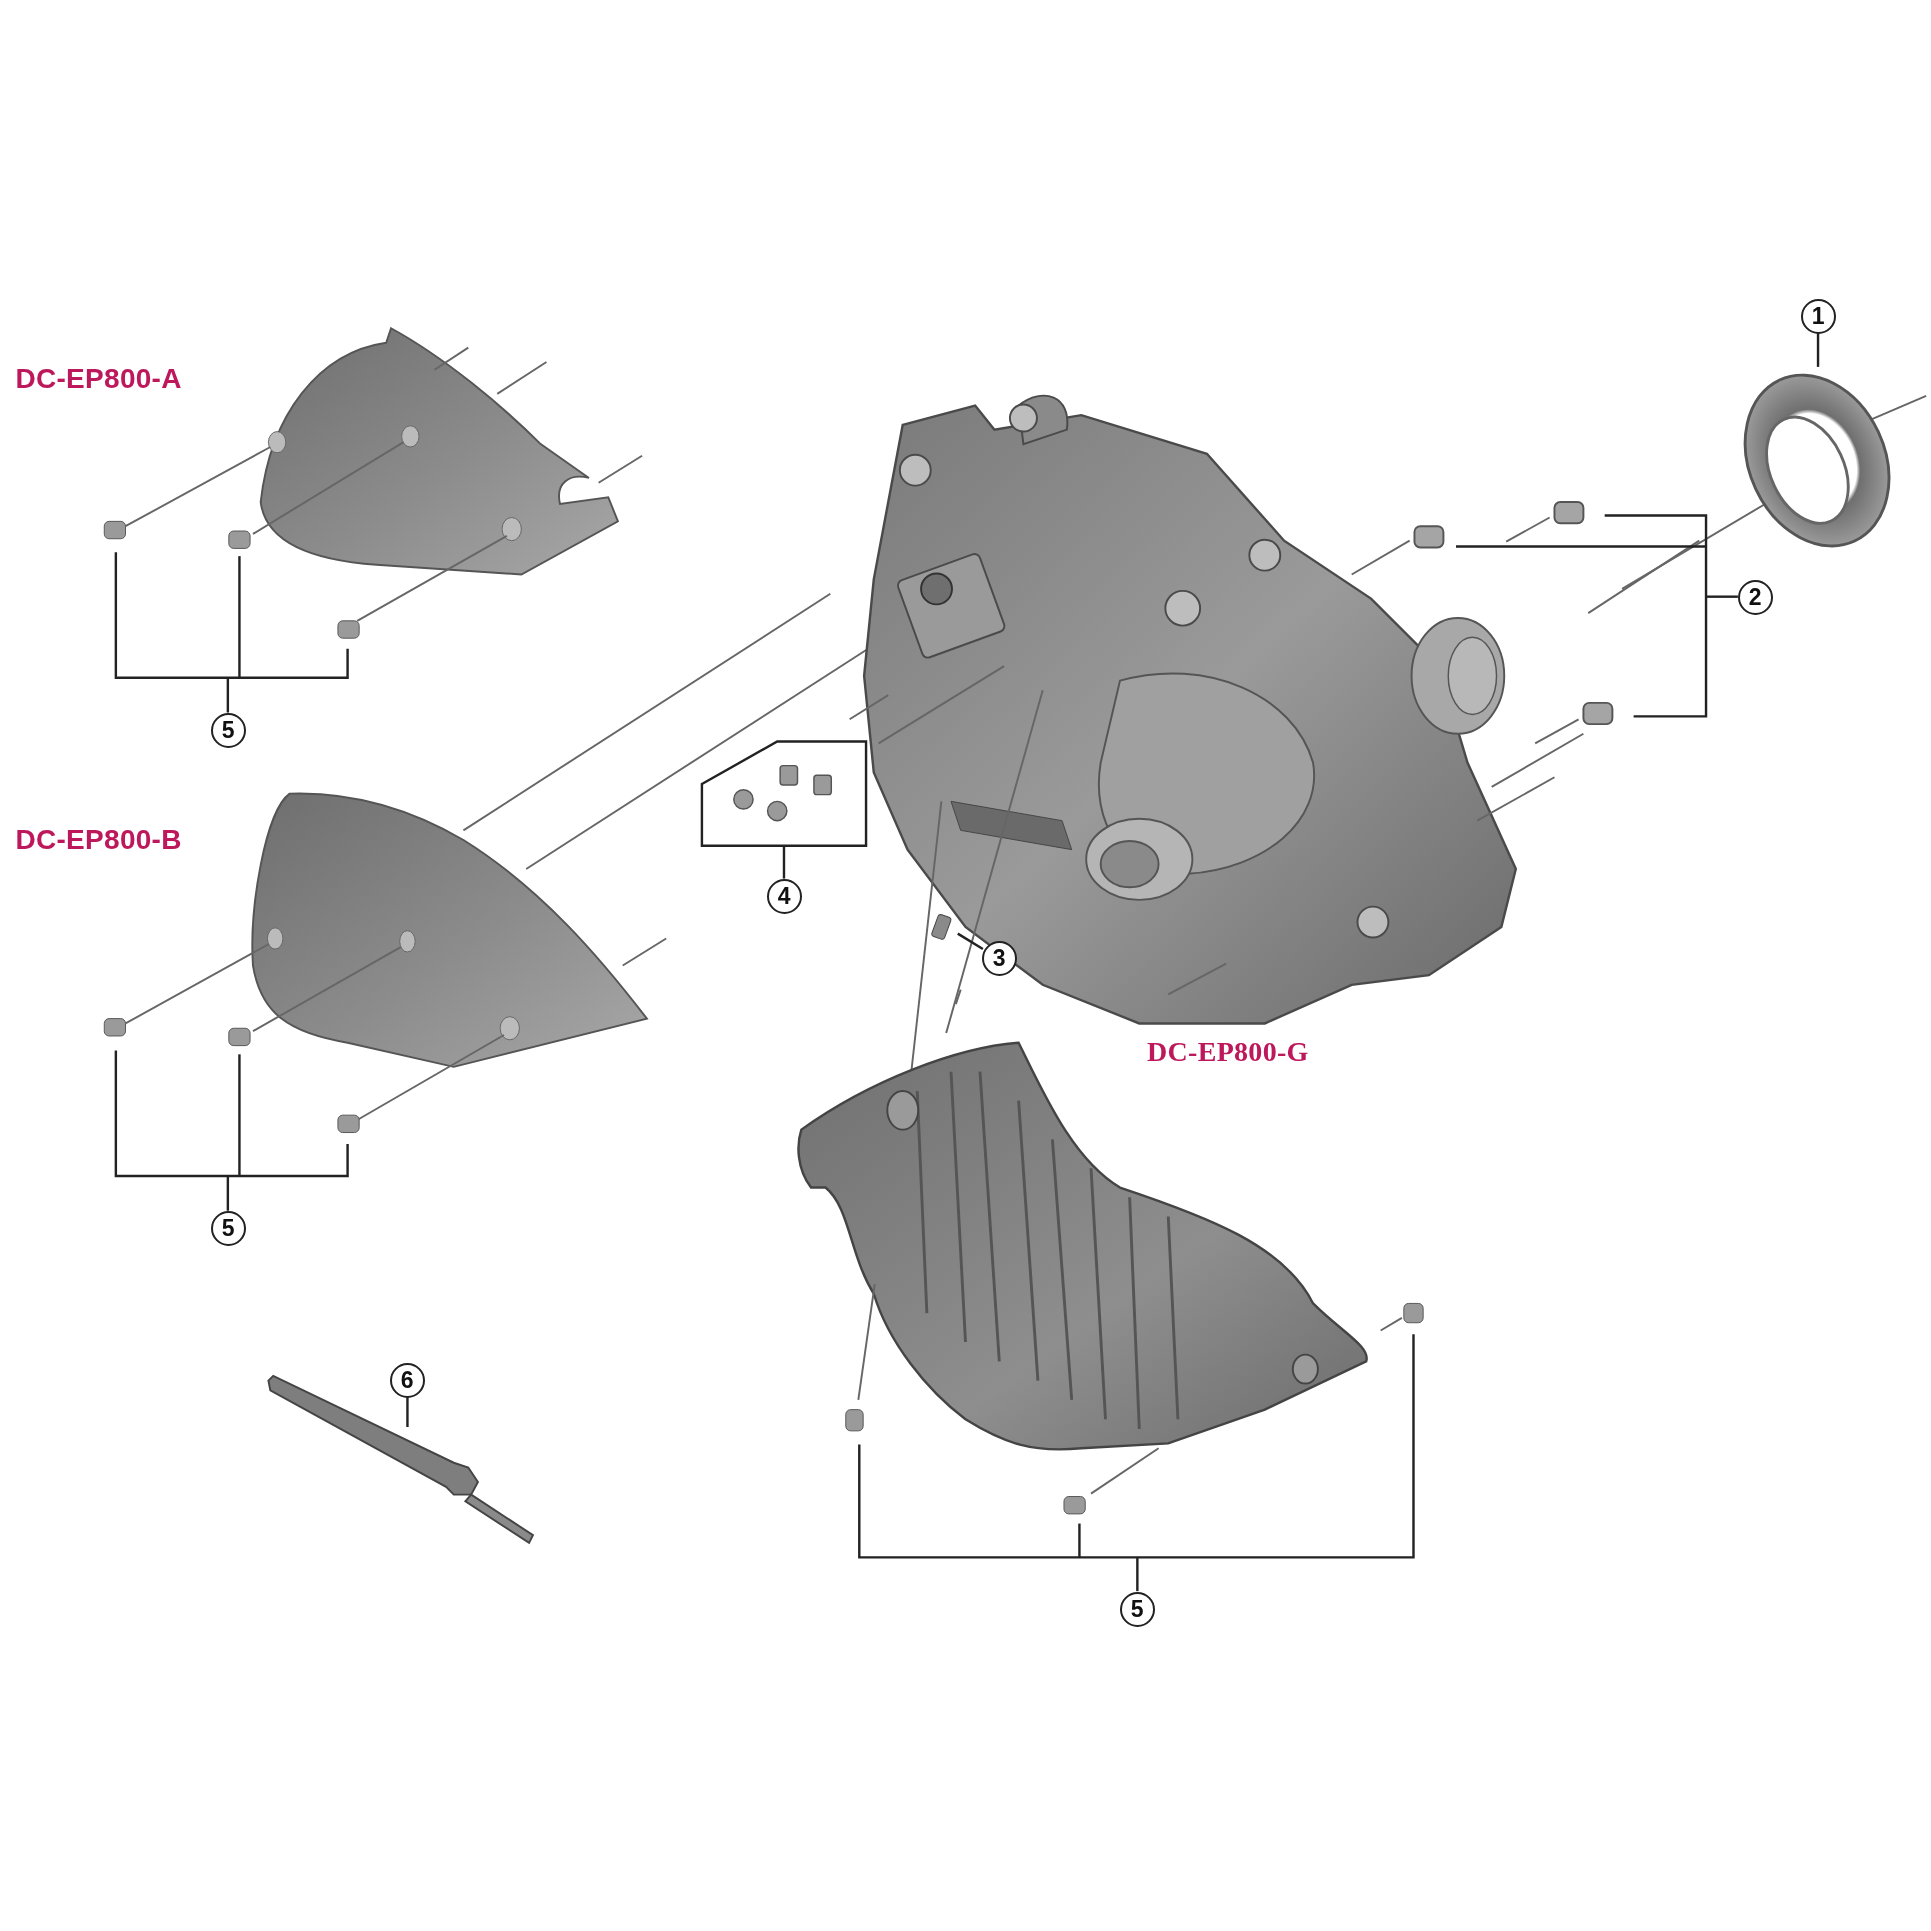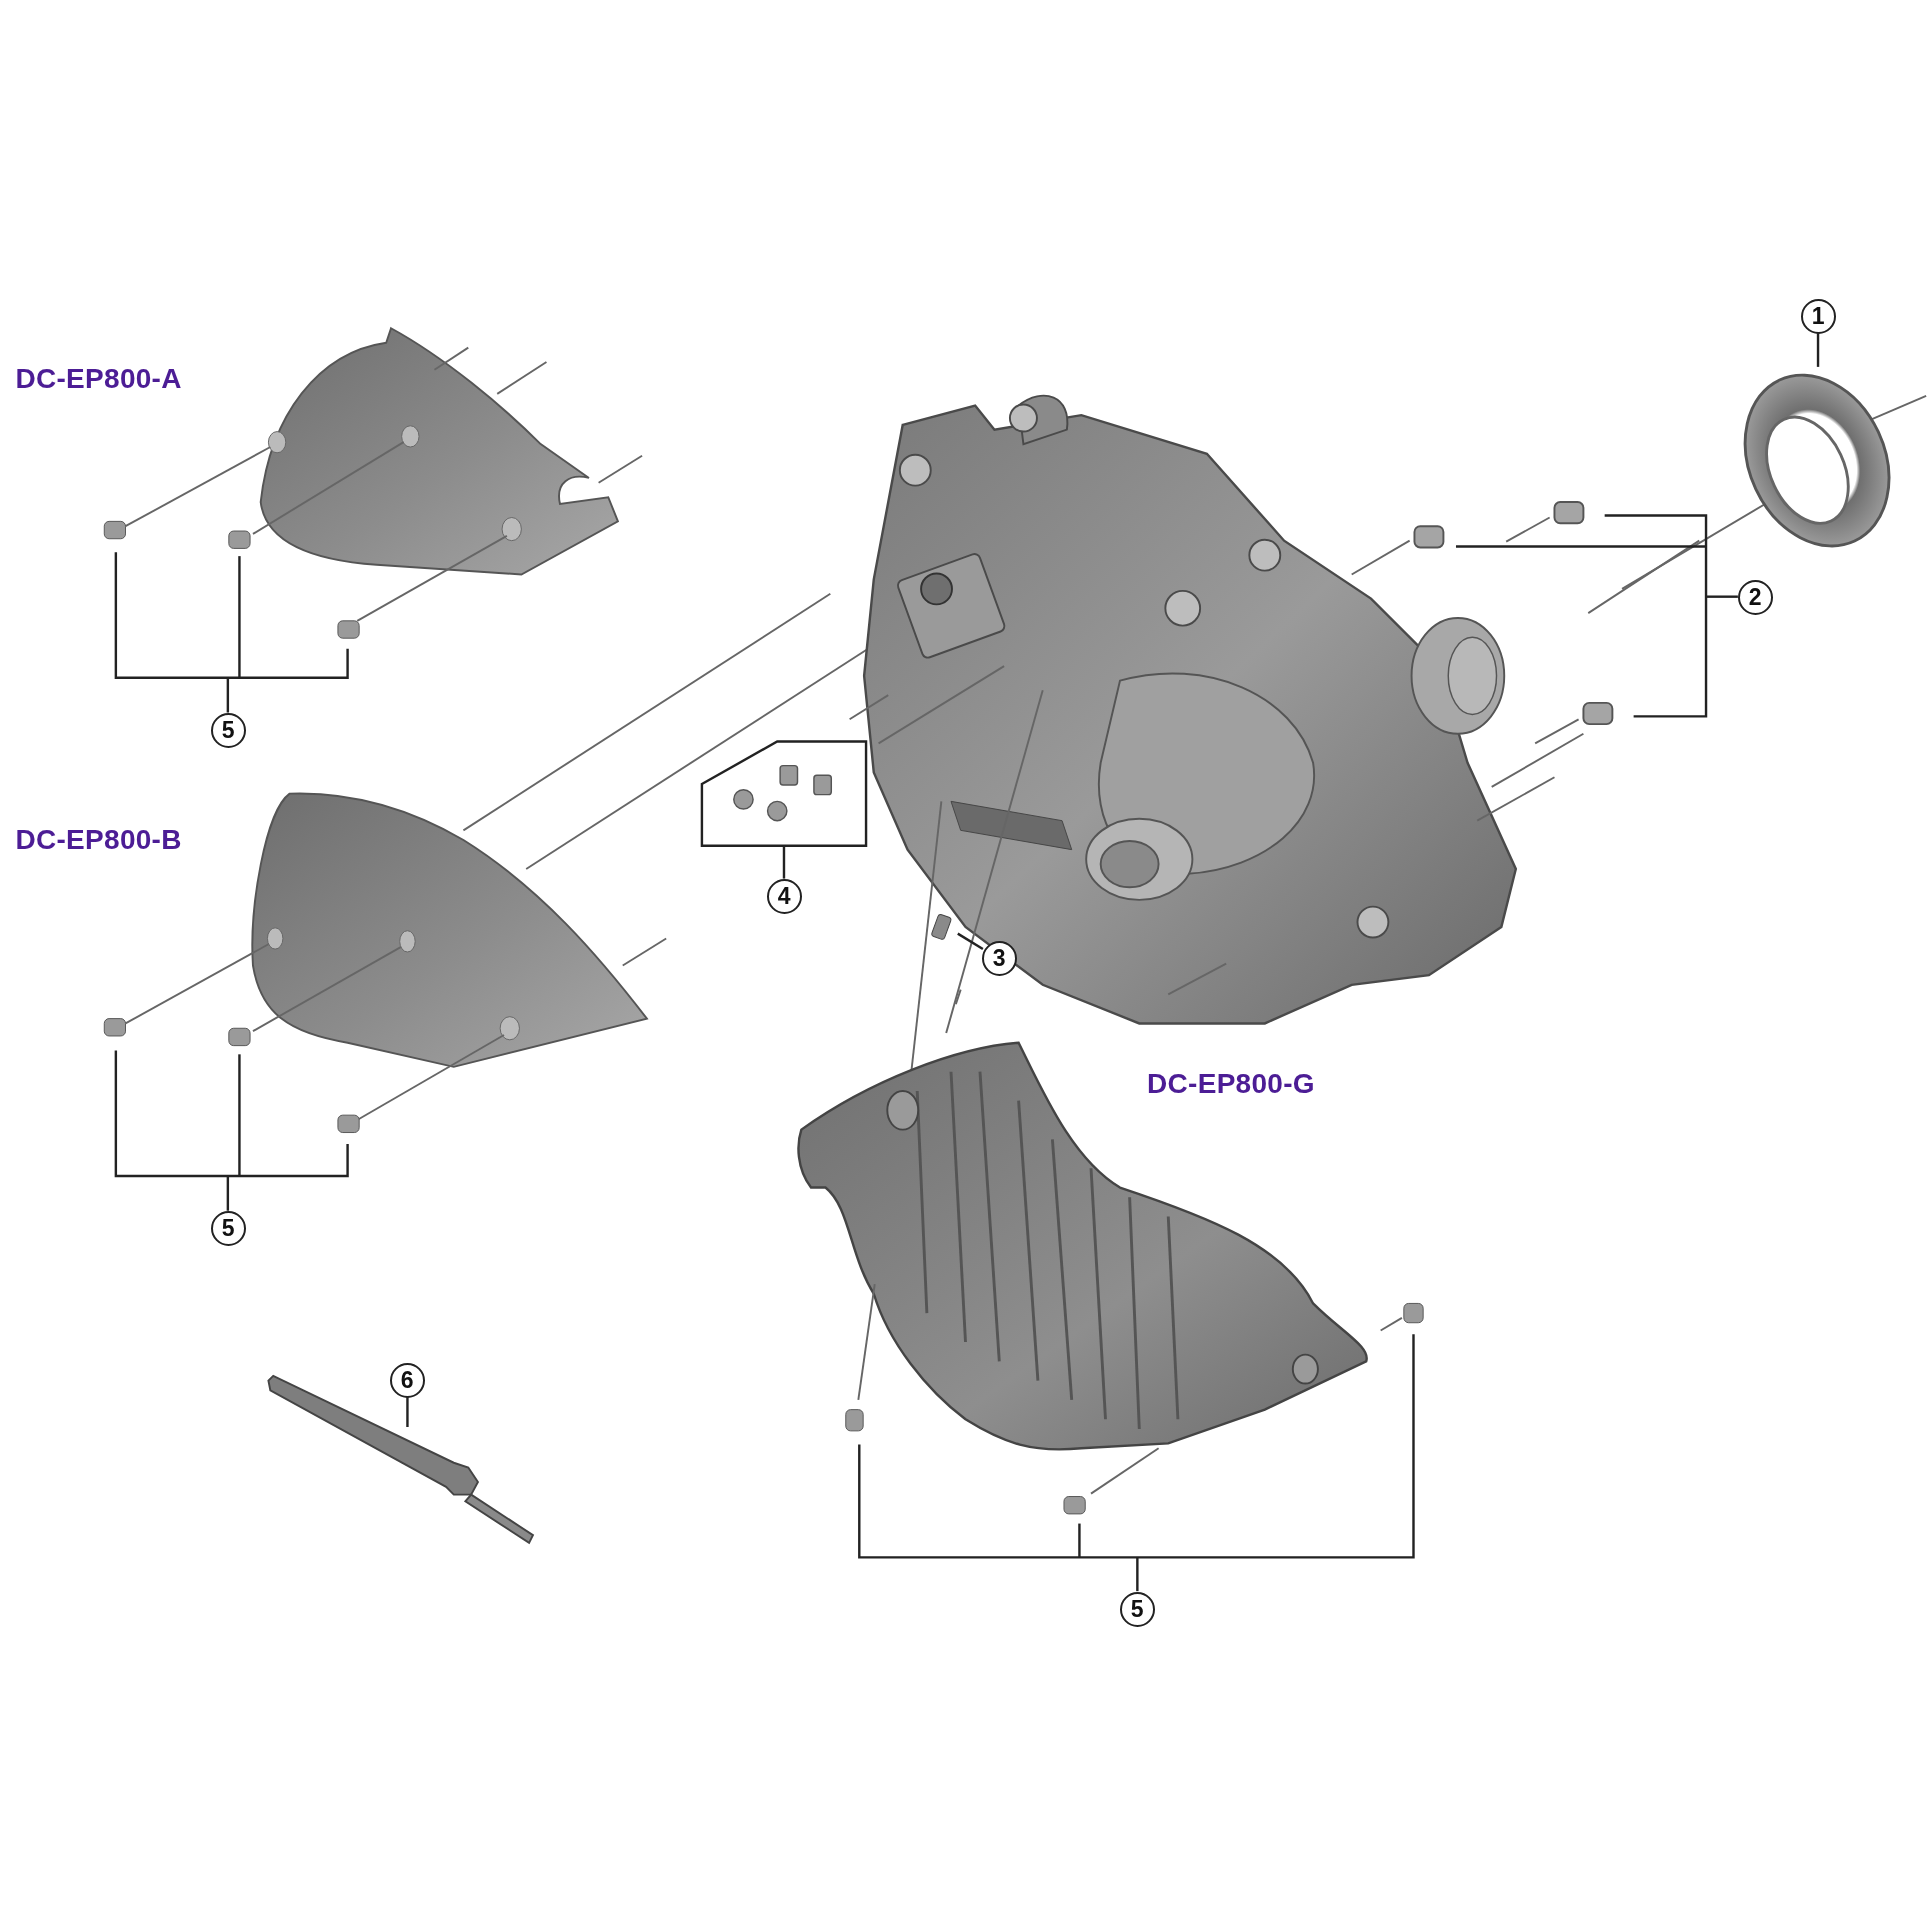--- a/index.html
+++ b/index.html
@@ -1,18 +1,18 @@
 <!DOCTYPE html>
 <html><head>
 <meta charset="utf-8">
 <style>
   html,body{margin:0;padding:0;background:#ffffff;}
   body{width:1931px;height:1931px;position:relative;overflow:hidden;font-family:"Liberation Sans","DejaVu Sans",sans-serif;}
   #diagram{position:absolute;left:0;top:0;width:1931px;height:1931px;}
-  .part-label{position:absolute;font-weight:bold;font-size:28px;color:#4c1d95;letter-spacing:0.3px;white-space:nowrap;}
+  .part-label{position:absolute;font-weight:bold;font-size:28px;color:#be185d;letter-spacing:0.3px;white-space:nowrap;}
   .callout{position:absolute;width:35px;height:35px;margin-left:-17.4px;margin-top:-17.4px;border:2.4px solid #222;border-radius:50%;background:#fff;box-sizing:border-box;display:flex;align-items:center;justify-content:center;font-weight:bold;font-size:23px;color:#111;}
 </style>
 </head>
 <body>
 
 <svg id="diagram" viewBox="0 0 2000 2000" xmlns="http://www.w3.org/2000/svg">
   <defs>
     <linearGradient id="gCover" x1="0" y1="0" x2="1" y2="1">
       <stop offset="0" stop-color="#6e6e6e"></stop>
       <stop offset="0.55" stop-color="#8c8c8c"></stop>
@@ -180,21 +180,21 @@
 
   <g>
     <path d="M278 1430 L283 1425 L470 1515 L485 1520 L495 1535 L488 1548 L470 1548 L462 1540 L280 1440 Z" fill="#7e7e7e" stroke="#444" stroke-width="2"></path>
     <path d="M488 1548 L552 1590 L548 1598 L482 1555 Z" fill="#8a8a8a" stroke="#444" stroke-width="2"></path>
     <line x1="422" y1="1447" x2="422" y2="1478" stroke="#222" stroke-width="2.5"></line>
   </g>
 </svg>
 
 <div class="part-label" style="left:15.4px;top:363px;">DC-EP800-A</div>
 <div class="part-label" style="left:15.4px;top:824px;">DC-EP800-B</div>
-<div class="part-label" style="left:1147px;top:1068px;">DC-EP800-G</div>
+<div class="part-label" style="left:1147px;top:1036px;font-family:Liberation Serif, serif;">DC-EP800-G</div>
 
 <div class="callout" style="left:1818px;top:316px;">1</div>
 <div class="callout" style="left:1755px;top:597px;">2</div>
 <div class="callout" style="left:999px;top:958px;">3</div>
 <div class="callout" style="left:784px;top:896px;">4</div>
 <div class="callout" style="left:228px;top:730px;">5</div>
 <div class="callout" style="left:228px;top:1228px;">5</div>
 <div class="callout" style="left:1137px;top:1609px;">5</div>
 <div class="callout" style="left:407px;top:1380px;">6</div>
 

